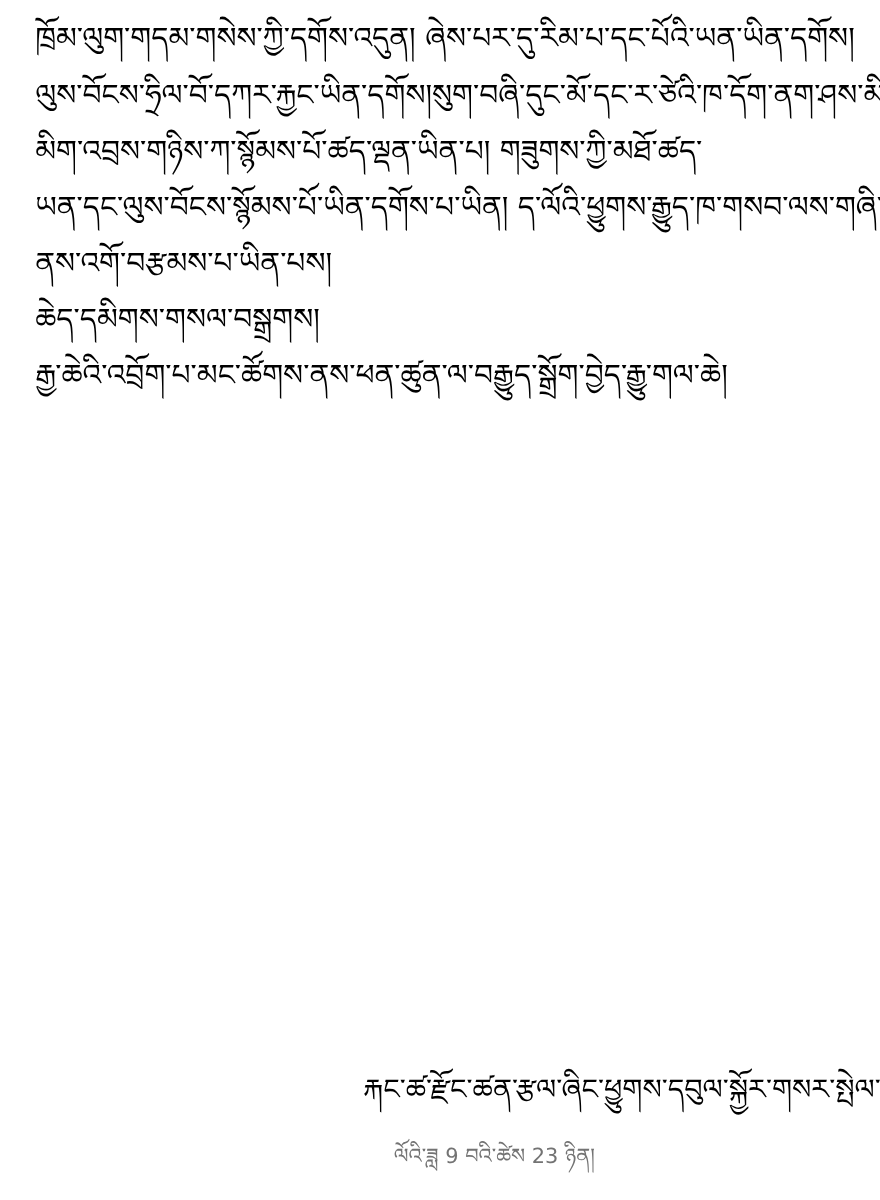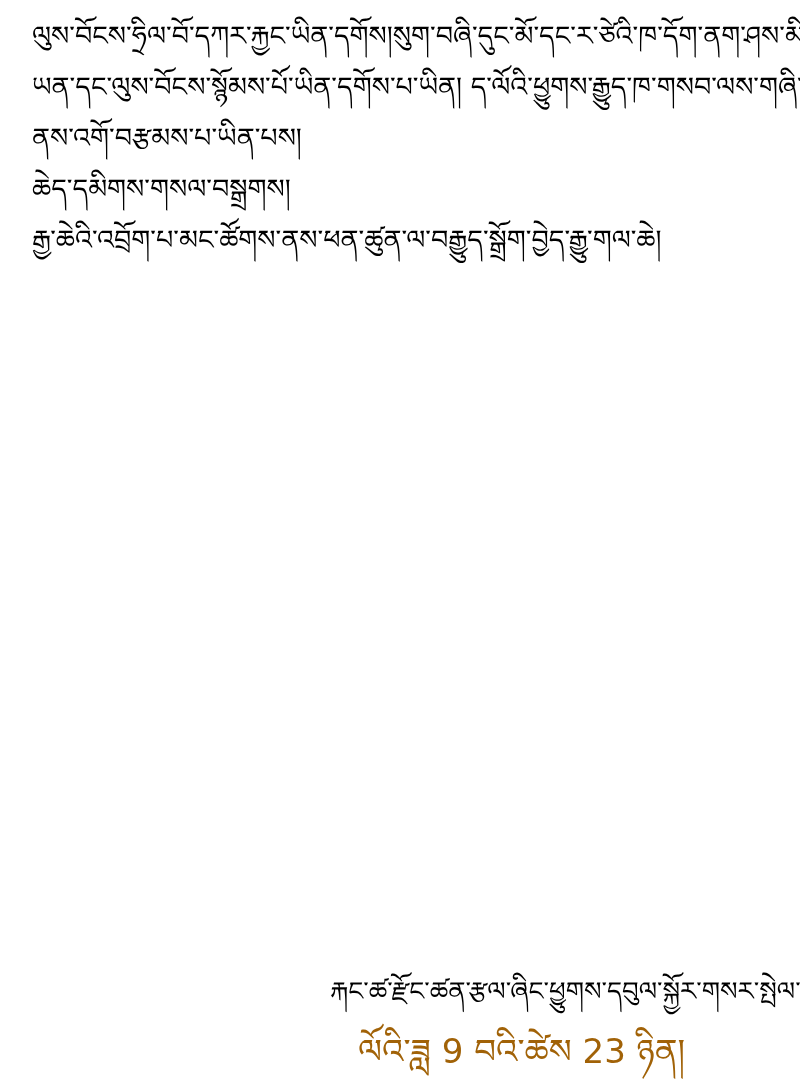--- a/index.html
+++ b/index.html
@@ -34,33 +34,35 @@
     top: 966px;
     font-size: 26px;
     line-height: 50px;
     white-space: nowrap;
     color: #000000;
   }
   .footer-line-2 {
     position: absolute;
     left: 358px;
     top: 1026px;
-    font-size: 34px;
+    font-size: 19px;
     line-height: 50px;
     white-space: nowrap;
-    color: #a16207;
+    color: #737373;
   }
 </style>
 </head>
 <body>
 
 <div class="page">
 
   <div class="text-block">
+    <div class="body-line">ཁྲོམ་ལུག་གདམ་གསེས་ཀྱི་དགོས་འདུན། ཞེས་པར་དུ་རིམ་པ་དང་པོའི་ཡན་ཡིན་དགོས།</div>
     <div class="body-line">ལུས་བོངས་ཧྲིལ་བོ་དཀར་རྐྱང་ཡིན་དགོས།སུག་བཞི་དུང་མོ་དང་ར་ཙེའི་ཁ་དོག་ནག་ཤས་མི་ཆེ་བ།</div>
+    <div class="body-line">མིག་འབྲས་གཉིས་ཀ་སྙོམས་པོ་ཚད་ལྡན་ཡིན་པ། གཟུགས་ཀྱི་མཐོ་ཚད་</div>
     <div class="body-line">ཡན་དང་ལུས་བོངས་སྙོམས་པོ་ཡིན་དགོས་པ་ཡིན། ད་ལོའི་ཕྱུགས་རྒྱུད་ཁ་གསབ་ལས་གཞི་ཟླ་</div>
     <div class="body-line">ནས་འགོ་བརྩམས་པ་ཡིན་པས།</div>
     <div class="body-line">ཆེད་དམིགས་གསལ་བསྒྲགས།</div>
     <div class="body-line">རྒྱ་ཆེའི་འབྲོག་པ་མང་ཚོགས་ནས་ཕན་ཚུན་ལ་བརྒྱུད་སྒྲོག་བྱེད་རྒྱུ་གལ་ཆེ།</div>
   </div>
 
   <div class="footer-line-1">རྐང་ཚ་རྫོང་ཚན་རྩལ་ཞིང་ཕྱུགས་དབུལ་སྐྱོར་གསར་སྤེལ་ཅུས།</div>
   <div class="footer-line-2">ལོའི་ཟླ 9 བའི་ཚེས 23 ཉིན།</div>
 
 </div>

